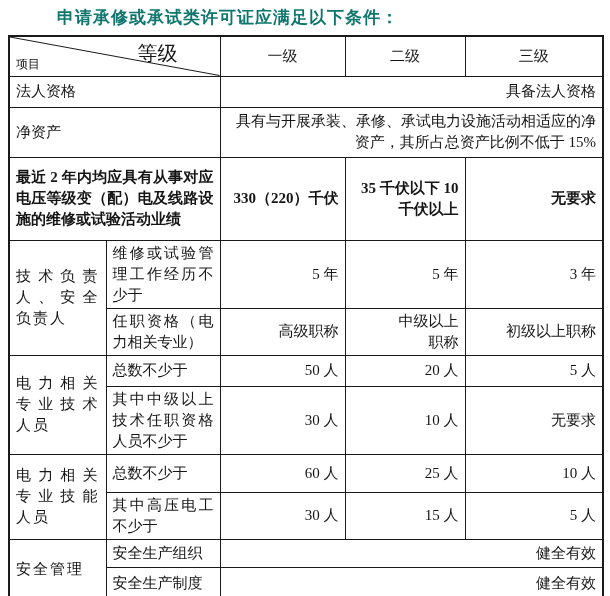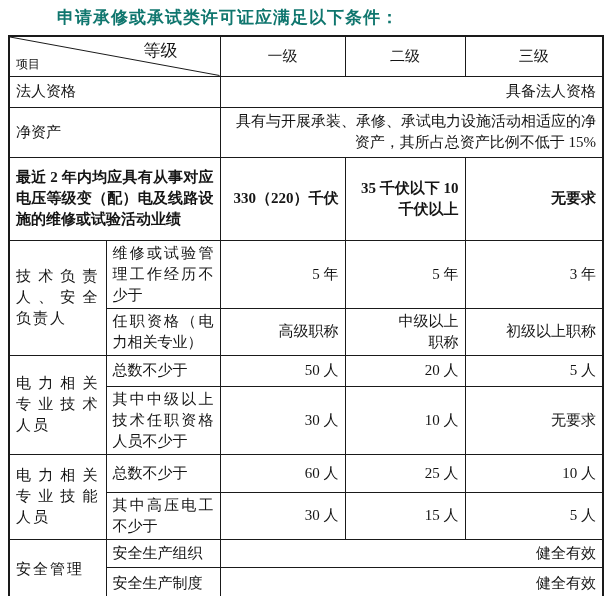--- a/index.html
+++ b/index.html
@@ -61,21 +61,21 @@
 
   
   td.diag-cell { position: relative; padding: 0; }
   .diag-cell svg.diag-line {
     position: absolute; inset: 0;
     width: 100%; height: 100%;
     display: block;
   }
   .diag-grade {
     position: absolute; top: 2px; right: 42px;
-    font-size: 17px;
+    font-size: 20px;
   }
   .diag-item {
     position: absolute; bottom: 3px; left: 6px;
     font-size: 12px;
   }
 
   
   td.lbl {
     text-align: justify;
     text-justify: inter-character;

